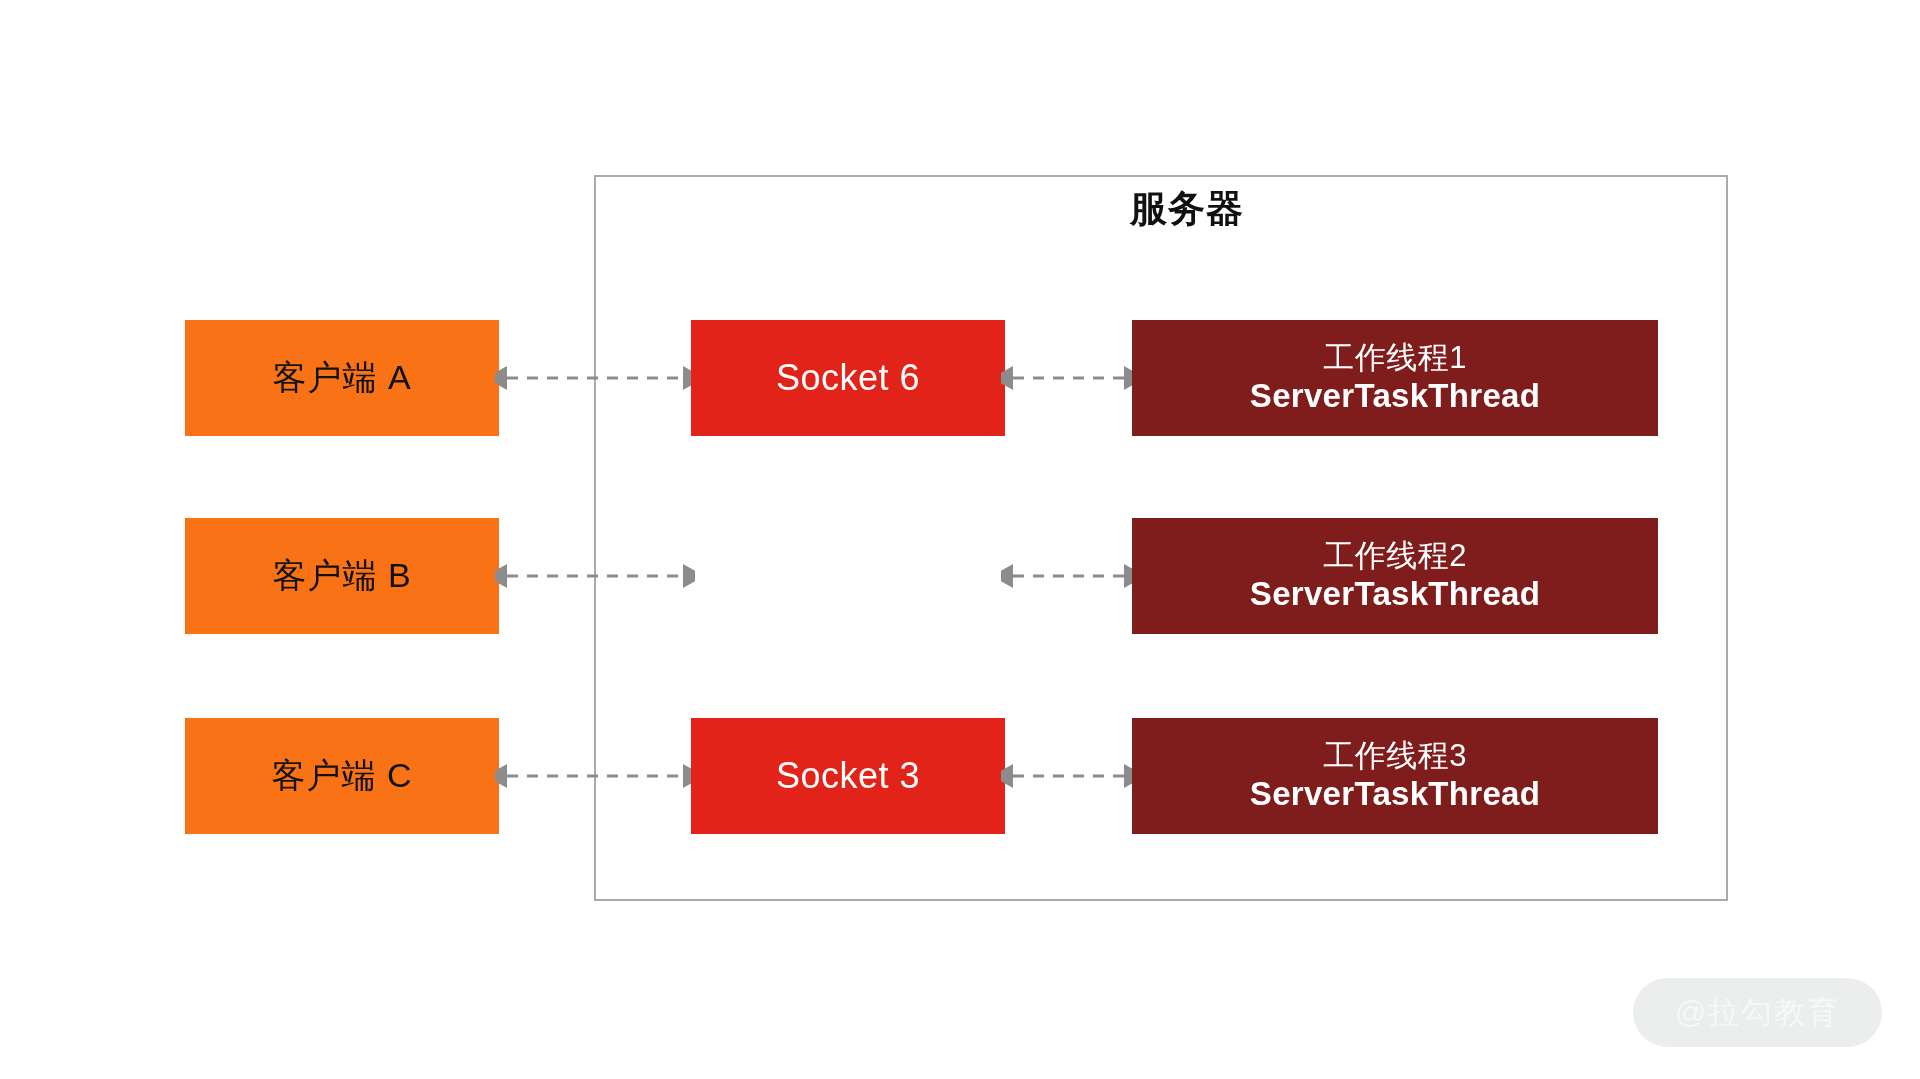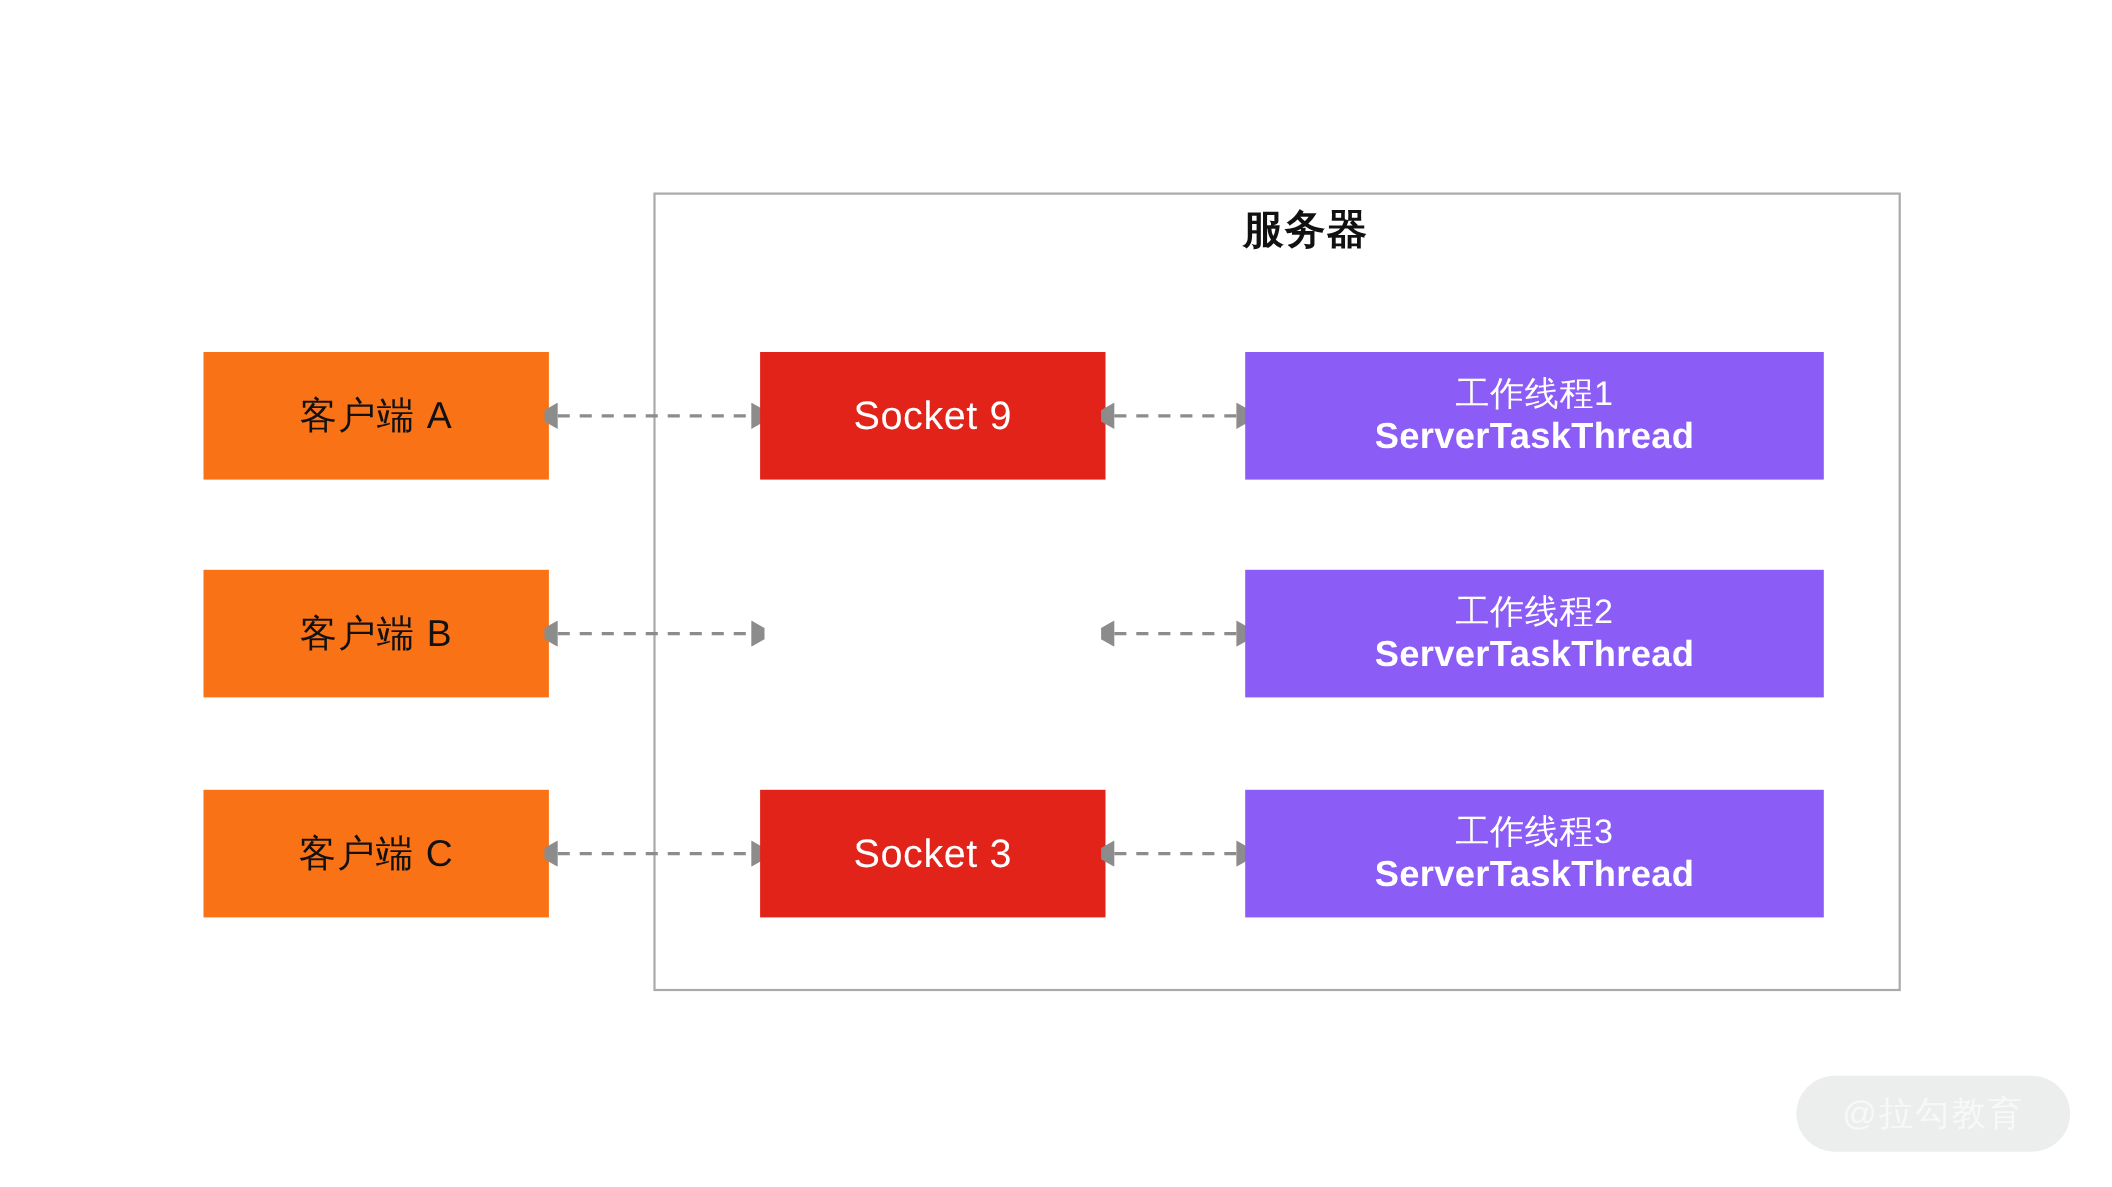--- a/index.html
+++ b/index.html
@@ -77,21 +77,21 @@
     color: #ffffff;
     font-size: 36px;
     font-weight: 400;
     left: 691px;
     letter-spacing: 0.5px;
   }
 
   .worker-box {
     width: 526px;
     height: 116px;
-    background: #8b5cf6;
+    background: #7f1d1d;
     color: #ffffff;
     left: 1132px;
     flex-direction: column;
     line-height: 1.18;
   }
   .worker-line1 {
     font-size: 31px;
     font-weight: 500;
     letter-spacing: 0.5px;
   }
@@ -158,21 +158,21 @@
         </marker>
         <marker id="arrR1" markerWidth="8" markerHeight="8" refX="1" refY="4" orient="auto">
           <path d="M1,0 L1,8 L8,4 z" fill="#8c8c8c"></path>
         </marker>
       </defs>
       <line x1="12" y1="12" x2="188" y2="12" stroke="#8c8c8c" stroke-width="3" stroke-dasharray="11,9" marker-start="url(#arrL1)" marker-end="url(#arrR1)"></line>
     </svg>
   </div>
 
   <div class="node socket-box row1">
-    <span>Socket 9</span>
+    <span>Socket 6</span>
   </div>
 
   <div class="connector conn-right conn-r1">
     <svg width="135" height="24" viewBox="0 0 135 24" xmlns="http://www.w3.org/2000/svg">
       <defs>
         <marker id="arrL1b" markerWidth="8" markerHeight="8" refX="7" refY="4" orient="auto">
           <path d="M7,0 L7,8 L0,4 z" fill="#8c8c8c"></path>
         </marker>
         <marker id="arrR1b" markerWidth="8" markerHeight="8" refX="1" refY="4" orient="auto">
           <path d="M1,0 L1,8 L8,4 z" fill="#8c8c8c"></path>

